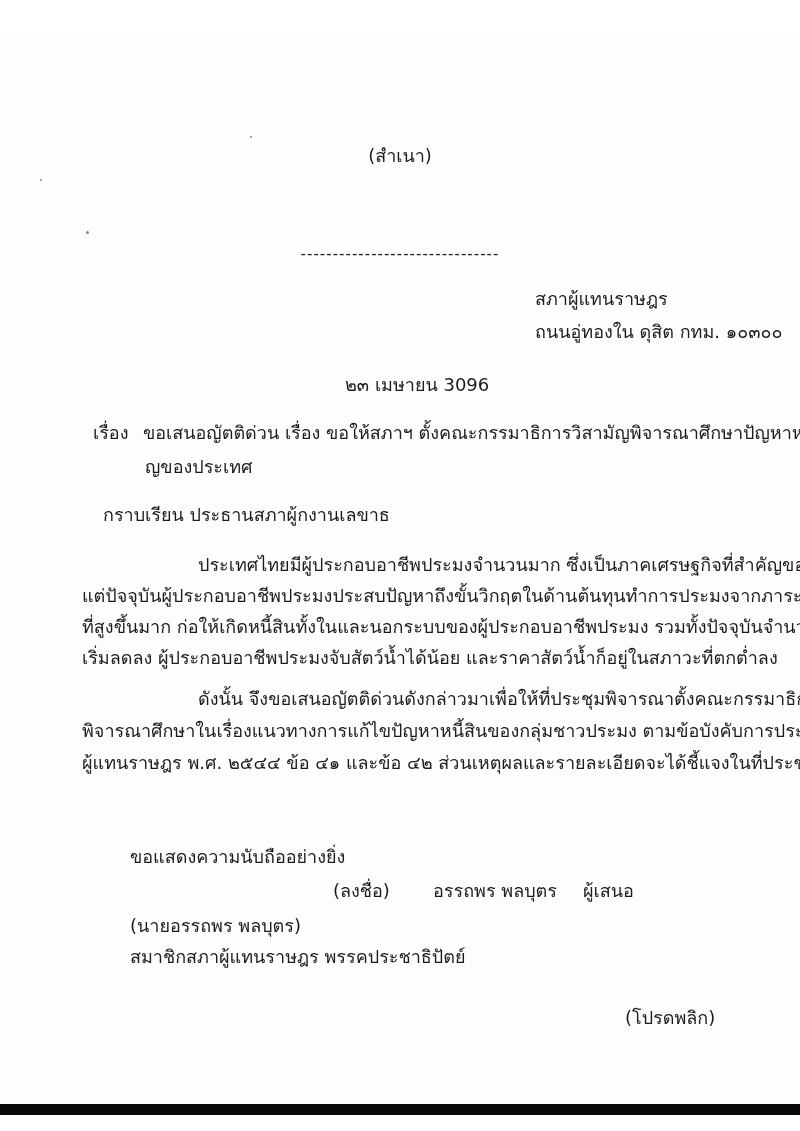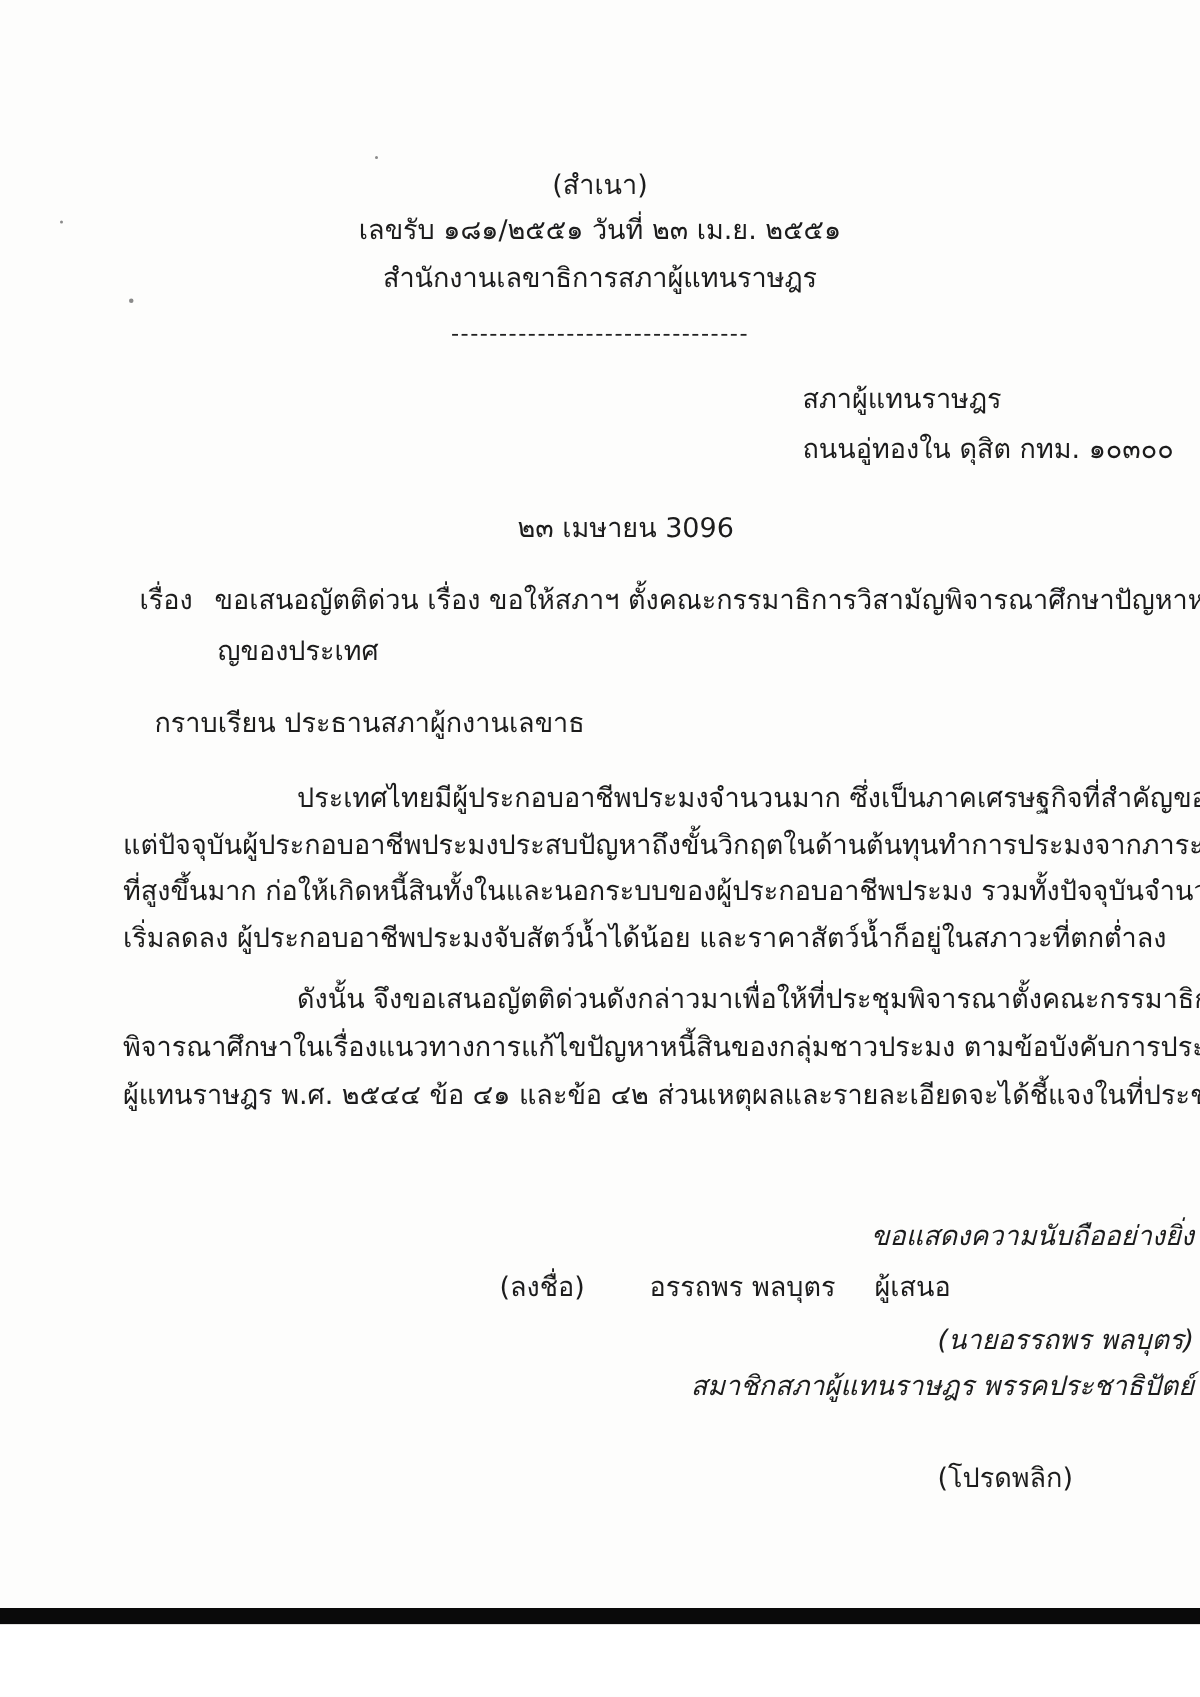--- a/index.html
+++ b/index.html
@@ -5,38 +5,37 @@
   html,body{margin:0;padding:0;background:#ffffff;}
   .page{
     position:relative;
     width:800px;height:1083px;
     background:#fdfdfc;
     overflow:hidden;
     font-family:"DejaVu Sans", sans-serif;
     color:#1c1c1c;
     font-size:18px;
     line-height:23px;
+    margin-top:32px;
     -webkit-font-smoothing:antialiased;
   }
   .line{position:absolute;white-space:nowrap;}
   .centered{left:0;right:0;text-align:center;}
-  .sig-centered{left:130px;width:666px;text-align:right;font-style:italic;}
+  .sig-centered{left:130px;width:666px;text-align:left;}
   .divider{letter-spacing:1px;font-size:15px;color:#222;}
   .bottom-strip{position:absolute;left:0;right:0;bottom:0;height:11px;background:#0a0a0a;}
   .speck{position:absolute;background:#8a8a8a;border-radius:50%;}
   .edge-mark{position:absolute;left:0;top:1084px;width:3px;height:9px;background:#555;}
 </style>
 </head>
 <body>
 
 <div class="page">
 
   <div class="line centered" style="top:112px">(สำเนา)</div>
-  <div class="line centered" style="top:142px">เลขรับ ๑๘๑/๒๕๕๑ วันที่ ๒๓ เม.ย. ๒๕๕๑</div>
-  <div class="line centered" style="top:174px">สำนักงานเลขาธิการสภาผู้แทนราษฎร</div>
   <div class="line centered divider" style="top:211px">-------------------------------</div>
 
   <div class="line" style="left:535px;top:255px">สภาผู้แทนราษฎร</div>
   <div class="line" style="left:535px;top:288px">ถนนอู่ทองใน ดุสิต กทม. ๑๐๓๐๐</div>
 
   <div class="line" style="left:345px;top:341px">๒๓ เมษายน 3096</div>
 
   <div class="line" style="left:93px;top:389px">เรื่อง</div>
   <div class="line" style="left:143px;top:389px">ขอเสนอญัตติด่วน เรื่อง ขอให้สภาฯ  ตั้งคณะกรรมาธิการวิสามัญพิจารณาศึกษาปัญหาหนี้สิน</div>
   <div class="line" style="left:145px;top:423px">ญของประเทศ</div>

